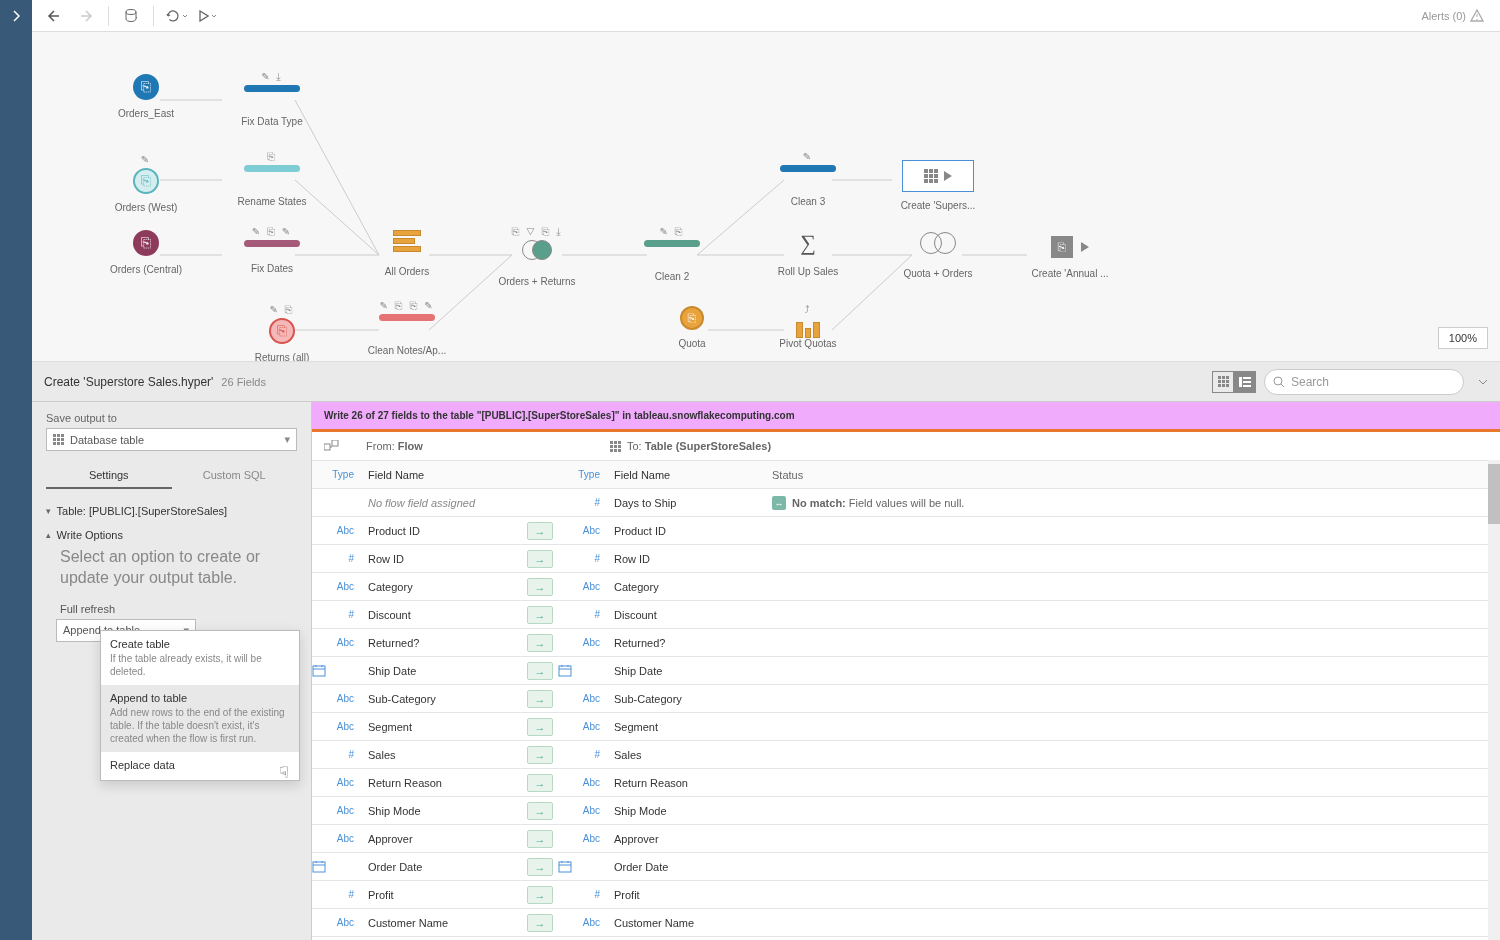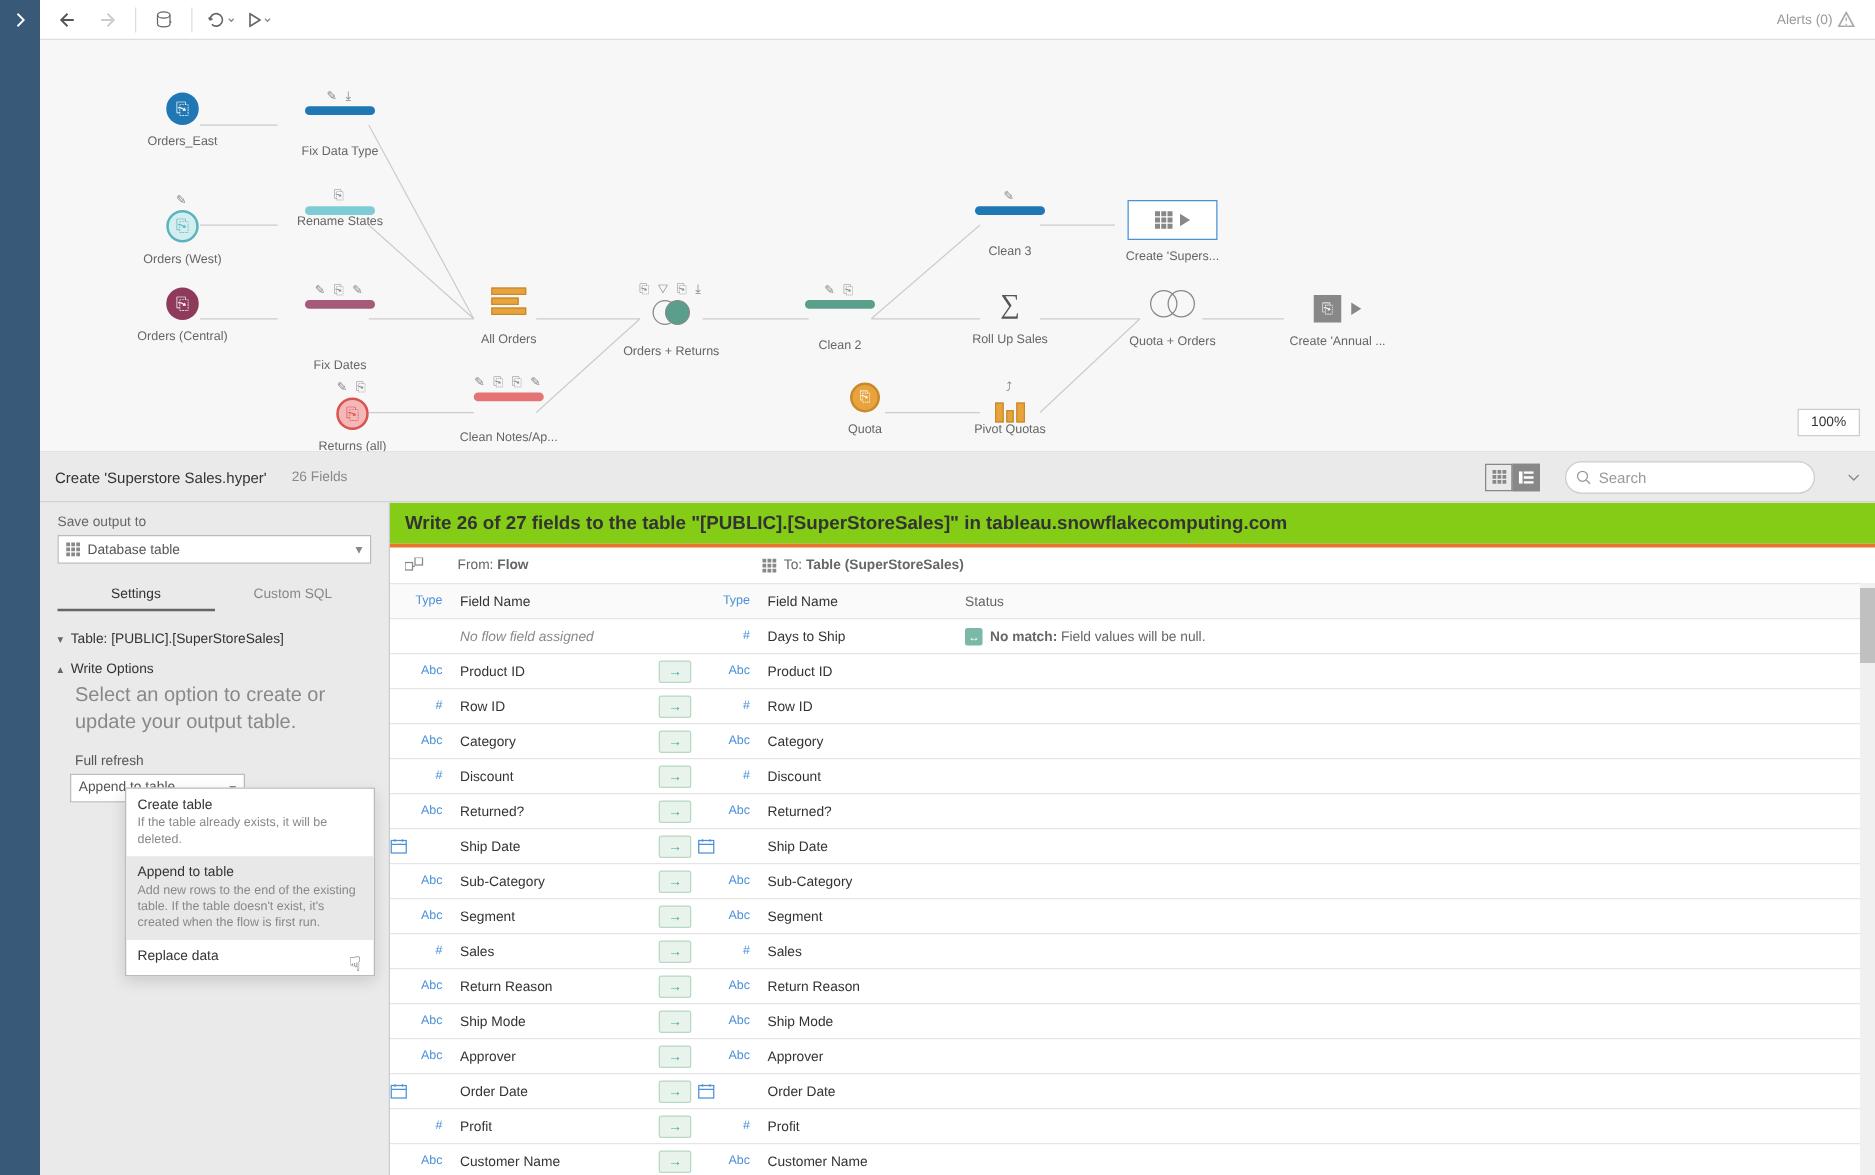--- a/index.html
+++ b/index.html
@@ -31,21 +31,21 @@
 .venn-c { position:absolute; width:22px; height:22px; border:1.5px solid #888; border-radius:50%; }
 .pivot-icon { width:24px; height:20px; display:flex; gap:2px; margin:0 auto; align-items:flex-end; }
 .pivot-icon div { flex:1; background:#e8a33d; border:1px solid #c88a2d; }
 .output-box { width:72px; height:32px; border:1.5px solid #4a90d9; background:#fff; display:flex; align-items:center; justify-content:center; gap:6px; margin:0 auto; }
 .output-play { width:0; height:0; border-left:8px solid #888; border-top:5px solid transparent; border-bottom:5px solid transparent; }
 .output-grid { display:grid; grid-template-columns:repeat(3,4px); gap:1px; }
 .output-grid div { width:4px; height:4px; background:#888; }
 .quota-circle { width:24px; height:24px; border-radius:50%; background:#e8a33d; border:2px solid #c88a2d; display:flex; align-items:center; justify-content:center; font-size:11px; color:#fff; margin:0 auto; }
 .zoom-badge { position:absolute; right:12px; bottom:12px; background:#fff; border:1px solid #ccc; padding:4px 10px; font-size:11px; }
 
-.detail-header { height:40px; background:#eaeaea; border-bottom:1px solid #ccc; display:flex; align-items:center; padding:0 12px; gap:20px; }
+.detail-header { height:40px; background:#eaeaea; border-bottom:1px solid #ccc; display:flex; align-items:center; padding:0 12px; gap:8px; }
 .detail-title { font-size:12px; color:#333; }
 .detail-fields { color:#888; font-size:11px; }
 .detail-spacer { flex:1; }
 .view-toggle { display:flex; }
 .view-btn { width:22px; height:22px; border:1px solid #888; display:flex; align-items:center; justify-content:center; cursor:pointer; }
 .view-btn.active { background:#888; color:#fff; }
 .search-box { width:200px; height:26px; border:1px solid #ccc; border-radius:13px; background:#fff; display:flex; align-items:center; padding:0 8px; gap:6px; color:#999; }
 
 .detail-body { flex:1; display:flex; overflow:hidden; }
 .left-panel { width:280px; background:#eaeaea; border-right:1px solid #ccc; padding:10px 14px; font-size:11px; color:#555; overflow:visible; position:relative; }
@@ -60,21 +60,21 @@
 .panel-help { font-size:16px; color:#888; line-height:1.3; margin-left:14px; }
 .dd-open { width:140px; background:#fff; border:1px solid #bbb; padding:4px 6px; display:flex; justify-content:space-between; align-items:center; cursor:pointer; margin-top:4px; }
 .menu-pop { position:absolute; left:68px; width:200px; background:#fff; border:1px solid #bbb; box-shadow:0 4px 12px rgba(0,0,0,0.15); z-index:20; top:228px; }
 .menu-item { padding:7px 9px; cursor:pointer; }
 .menu-item.sel { background:#e8e8e8; }
 .menu-title { font-size:11px; color:#333; margin-bottom:2px; }
 .menu-desc { font-size:10px; color:#888; line-height:1.3; }
 .cursor-hand { position:absolute; font-size:16px; pointer-events:none; }
 
 .right-panel { flex:1; display:flex; flex-direction:column; overflow:hidden; background:#fff; }
-.banner { padding:8px 12px; font-size:15px; color:#333; background:#84cc16; }
+.banner { padding:8px 12px; font-size:10px; color:#333; background:#f0abfc; }
 .banner b { font-weight:600; }
 .orange-bar { height:3px; background:#e8762c; }
 .map-header { display:flex; padding:8px 0; }
 .map-col { display:flex; align-items:center; gap:6px; padding:0 12px; font-size:11px; color:#666; }
 .map-col.from { width:214px;gap:26px; }
 .map-col.to { flex:1; margin-left:36px; }
 .table-scroll { flex:1; overflow-y:auto; overflow-x:hidden; position:relative; }
 .grid-row { display:flex; border-top:1px solid #e5e5e5; height:28px; align-items:center; font-size:11px; }
 .grid-row.head { background:#fafafa; font-weight:400; color:#666; }
 .cell-type1 { width:52px; text-align:right; padding-right:10px; color:#4a90d9; font-size:10px; }
@@ -203,26 +203,26 @@
       </div>
 
       <div class="node" style="left:190px; top:39px">
         <div class="node-badges">✎ ⤓</div>
         <div class="pill" style="background:#1f77b4"></div>
         <div class="node-label" style="margin-top:24px">Fix Data Type</div>
       </div>
       <div class="node" style="left:190px; top:119px">
         <div class="node-badges">⎘</div>
         <div class="pill" style="background:#7fcdd4"></div>
-        <div class="node-label" style="">Rename States</div>
+        <div class="node-label" style="margin-top:24px">Rename States</div>
       </div>
       <div class="node" style="left:190px; top:194px">
         <div class="node-badges">✎ ⎘ ✎</div>
         <div class="pill" style="background:#a65a7a"></div>
-        <div class="node-label" style="margin-top:40px">Fix Dates</div>
+        <div class="node-label" style="margin-top:16px">Fix Dates</div>
       </div>
       <div class="node" style="left:325px; top:268px">
         <div class="node-badges">✎ ⎘ ⎘ ✎</div>
         <div class="pill" style="background:#e57373"></div>
         <div class="node-label" style="margin-top:24px">Clean Notes/Ap...</div>
       </div>
 
       <div class="node" style="left:325px; top:198px">
         <div class="union-icon">
             <div class="union-bar"></div>

